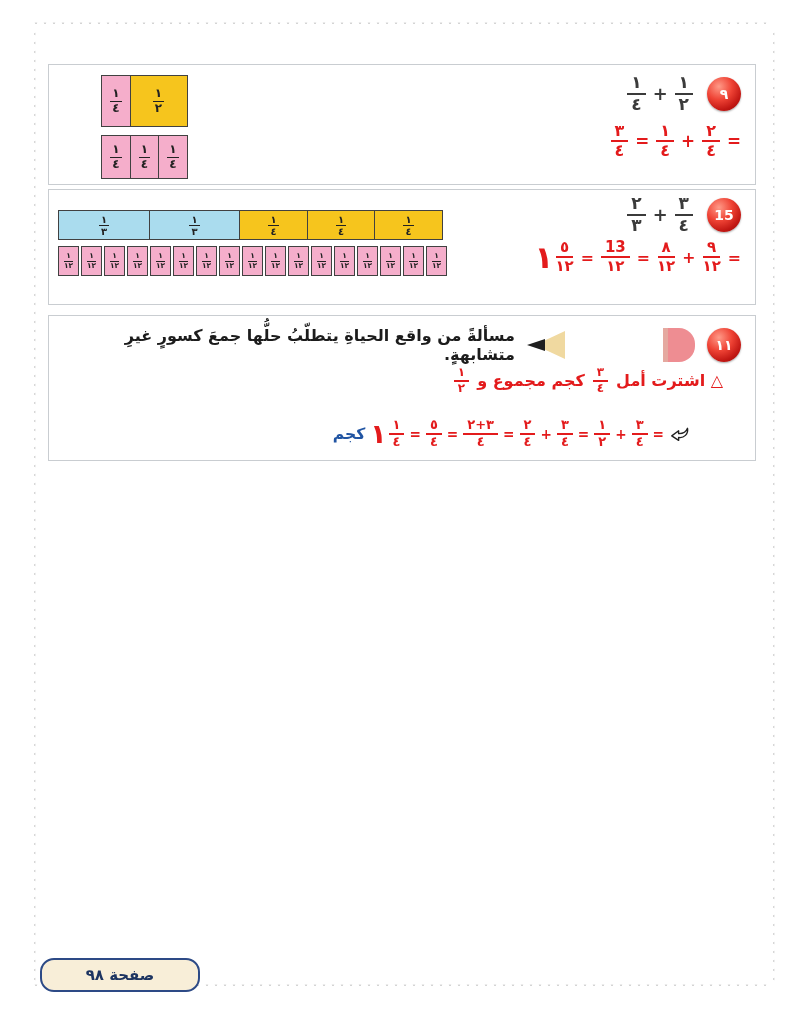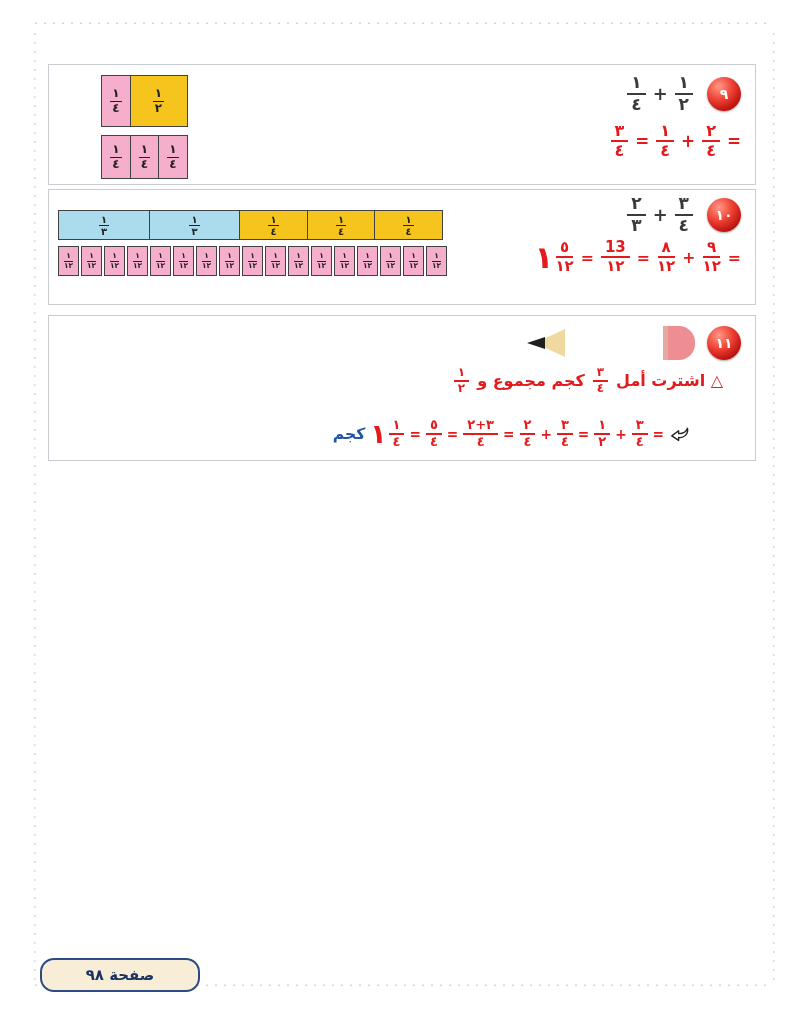--- a/index.html
+++ b/index.html
@@ -304,21 +304,21 @@
             <span class="sfrac" style="font-size: 7.5px;">
               <span class="sn">١</span>
               <span class="sd">١٢</span>
             </span>
           </div>
         </div>
     </div>
     <div class="rightcol" id="p10-right">
       <div class="qrow">
         <div class="sphere">
-          <span>١٠</span>
+          <span>15</span>
         </div>
         <div class="eq dark" id="p10-q">
             <div class="frac">
               <span class="fn">٣</span>
               <span class="fd">٤</span>
             </div>
             <span class="op">+</span>
             <div class="frac">
               <span class="fn">٢</span>
               <span class="fd">٣</span>
@@ -357,20 +357,21 @@
     <div id="p11-row1">
       <div class="sphere">
         <span>١١</span>
       </div>
       <div class="pencil">
         <div class="p-wood"></div>
         <div class="p-tip"></div>
         <div class="p-band"></div>
         <div class="p-eraser"></div>
       </div>
+      <div id="p11-prompt">مسألةً من واقع الحياةِ يتطلّبُ حلُّها جمعَ كسورٍ غيرِ متشابهةٍ.</div>
     </div>
     <div id="p11-row2">
       <div class="eq red" id="p11-q">
           <span class="txt">△ اشترت أمل</span>
           <div class="frac">
             <span class="fn">٣</span>
             <span class="fd">٤</span>
           </div>
           <span class="txt">كجم مجموع و</span>
           <div class="frac">

